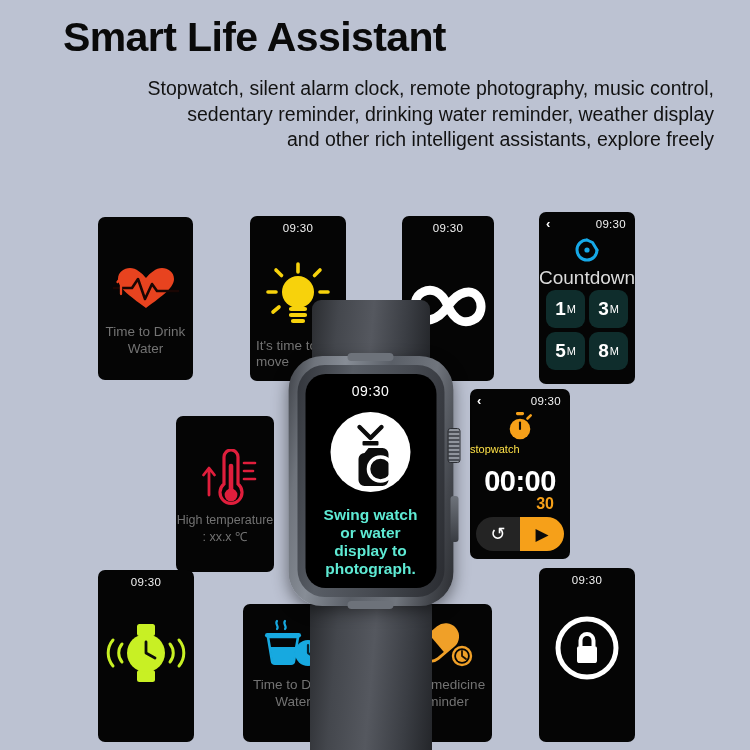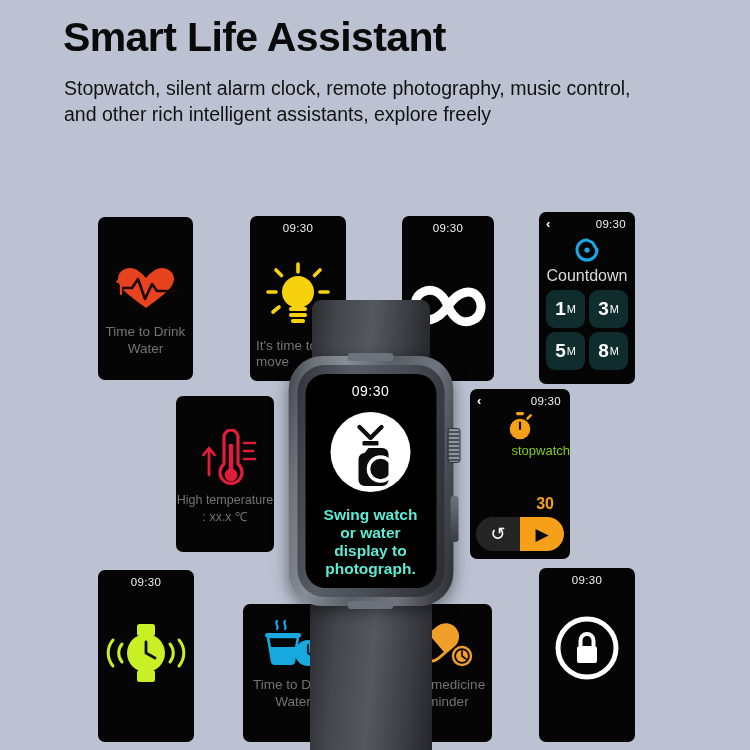--- a/index.html
+++ b/index.html
@@ -12,21 +12,21 @@
   #stage{position:relative;width:750px;height:750px;overflow:hidden;}
 
   
   .hd-title{
     position:absolute;left:63px;top:14px;
     font-size:41px;font-weight:bold;color:#0a0a0a;
     letter-spacing:-.6px;white-space:nowrap;
   }
   .hd-sub{
     position:absolute;left:64px;top:76px;width:650px;
-    font-size:19.5px;line-height:25.5px;color:#121212;
+    font-size:19.5px;line-height:25.5px;color:#121212;text-align:right;
   }
   .hd-sub div{white-space:nowrap;}
 
   
   .tile{
     position:absolute;background:#050505;border-radius:7px;
     overflow:hidden;color:#fff;
   }
   .stbar{
     position:absolute;left:0;right:0;top:6px;text-align:center;
@@ -81,20 +81,21 @@
   }
 </style>
 </head>
 <body>
 
 <div id="stage">
 
   <div class="hd-title">Smart Life Assistant</div>
   <div class="hd-sub">
     <div>Stopwatch, silent alarm clock, remote photography, music control,</div>
+    <div>sedentary reminder, drinking water reminder, weather display</div>
     <div>and other rich intelligent assistants, explore freely</div>
   </div>
 
   <div class="tile" style="left:98px;top:217px;width:95px;height:163px;">
     <div class="ico" style="top:47px;">
       <svg width="76" height="48" viewBox="0 0 76 48">
         <path d="M38 44 C20 31 10 23 10 15 C10 8 16 4 22 4 C28 4 34 9 38 14 C42 9 48 4 54 4 C60 4 66 8 66 15 C66 23 56 31 38 44 Z" fill="#e8431f"></path>
         <path d="M6 24 L24 24 L30 15 L37 35 L44 20 L49 27 L70 27" fill="none" stroke="#1a0603" stroke-width="2.6" stroke-linejoin="round" stroke-linecap="round"></path>
         <path d="M13 30 L13 14 M9.5 18 L13 13.5 L16.5 18" stroke="#e8431f" stroke-width="2.3" fill="none" stroke-linecap="round" stroke-linejoin="round"></path>
       </svg>
@@ -140,42 +141,42 @@
   <div class="tile" style="left:539px;top:212px;width:96px;height:172px;">
     <div class="back-chev">‹</div>
     <div class="stbar with-back">09:30</div>
     <div class="ico" style="top:24px;">
       <svg width="28" height="28" viewBox="0 0 28 28">
         <path d="M14 4 a10 10 0 1 0 10 10" fill="none" stroke="#16a9e8" stroke-width="3" stroke-linecap="round"></path>
         <path d="M24 14 L19.5 6.5 L14 4" fill="none" stroke="#16a9e8" stroke-width="3" stroke-linejoin="round" stroke-linecap="round"></path>
         <circle cx="14" cy="14" r="2.6" fill="#16a9e8"></circle>
       </svg>
     </div>
-    <div style="position:absolute;left:0;right:0;top:55px;text-align:center;font-size:16px;color:#dcdcdc;">Countdown</div>
+    <div style="position:absolute;left:0;right:0;top:55px;text-align:center;font-size:19px;color:#dcdcdc;">Countdown</div>
     <div style="position:absolute;left:7px;right:7px;top:78px;display:grid;grid-template-columns:1fr 1fr;grid-gap:4px;">
       <div style="background:#0f2d2c;border-radius:9px;height:38px;display:flex;align-items:center;justify-content:center;">
         <span style="font-size:19px;font-weight:bold;">1</span>
           <span style="font-size:11px;margin-left:1px;">M</span>
       </div>
       <div style="background:#0f2d2c;border-radius:9px;height:38px;display:flex;align-items:center;justify-content:center;">
         <span style="font-size:19px;font-weight:bold;">3</span>
           <span style="font-size:11px;margin-left:1px;">M</span>
       </div>
       <div style="background:#0f2d2c;border-radius:9px;height:38px;display:flex;align-items:center;justify-content:center;">
         <span style="font-size:19px;font-weight:bold;">5</span>
           <span style="font-size:11px;margin-left:1px;">M</span>
       </div>
       <div style="background:#0f2d2c;border-radius:9px;height:38px;display:flex;align-items:center;justify-content:center;">
         <span style="font-size:19px;font-weight:bold;">8</span>
           <span style="font-size:11px;margin-left:1px;">M</span>
       </div>
     </div>
   </div>
 
-  <div class="tile" style="left:176px;top:396px;width:98px;height:156px;">
+  <div class="tile" style="left:176px;top:416px;width:98px;height:156px;">
     <div class="ico" style="top:33px;">
       <svg width="74" height="62" viewBox="0 0 74 62">
         <path d="M36 8 a7 7 0 0 1 14 0 v27 a11 11 0 1 1 -14 0 Z" fill="none" stroke="#e01e3c" stroke-width="3.2"></path>
         <path d="M43 17 v24" stroke="#e01e3c" stroke-width="4.6" stroke-linecap="round"></path>
         <circle cx="43" cy="46" r="6.4" fill="#e01e3c"></circle>
         <g stroke="#e01e3c" stroke-width="2.6" stroke-linecap="round">
           <path d="M56 14 h11"></path>
             <path d="M56 22 h9"></path>
             <path d="M56 30 h11"></path>
         </g>
@@ -192,21 +193,22 @@
     <div class="back-chev">‹</div>
     <div class="stbar with-back">09:30</div>
     <div class="ico" style="top:22px;">
       <svg width="30" height="30" viewBox="0 0 30 30">
         <rect x="11" y="1" width="8" height="3.2" rx="1.4" fill="#f6a019"></rect>
         <circle cx="15" cy="18" r="10.3" fill="#f6a019"></circle>
         <path d="M15 18 V11.5" stroke="#0b0b0b" stroke-width="2.1" stroke-linecap="round"></path>
         <path d="M22.5 7.5 l3.2 -3.2" stroke="#f6a019" stroke-width="2.6" stroke-linecap="round"></path>
       </svg>
     </div>
-    <div style="position:absolute;left:0;right:0;top:54px;text-align:right;font-size:13px;color:#84cc16;">stopwatch</div>
+    <div style="position:absolute;left:0;right:0;top:54px;text-align:left;font-size:11px;color:#fde047;">stopwatch</div>
+    <div style="position:absolute;left:0;right:0;top:76px;text-align:center;font-size:29px;font-weight:bold;color:#fff;letter-spacing:-.5px;">00:00</div>
     <div style="position:absolute;right:16px;top:106px;font-size:16px;font-weight:bold;color:#f6a019;">30</div>
     <div style="position:absolute;left:6px;right:6px;bottom:8px;height:34px;display:flex;border-radius:17px;overflow:hidden;">
       <div style="flex:1;background:#242424;display:flex;align-items:center;justify-content:center;font-size:18px;color:#fff;">↺</div>
       <div style="flex:1;background:#f6a019;display:flex;align-items:center;justify-content:center;font-size:17px;color:#0a0a0a;">▶</div>
     </div>
   </div>
 
   <div class="tile" style="left:98px;top:570px;width:96px;height:172px;">
     <div class="stbar">09:30</div>
     <div class="ico" style="top:52px;">

